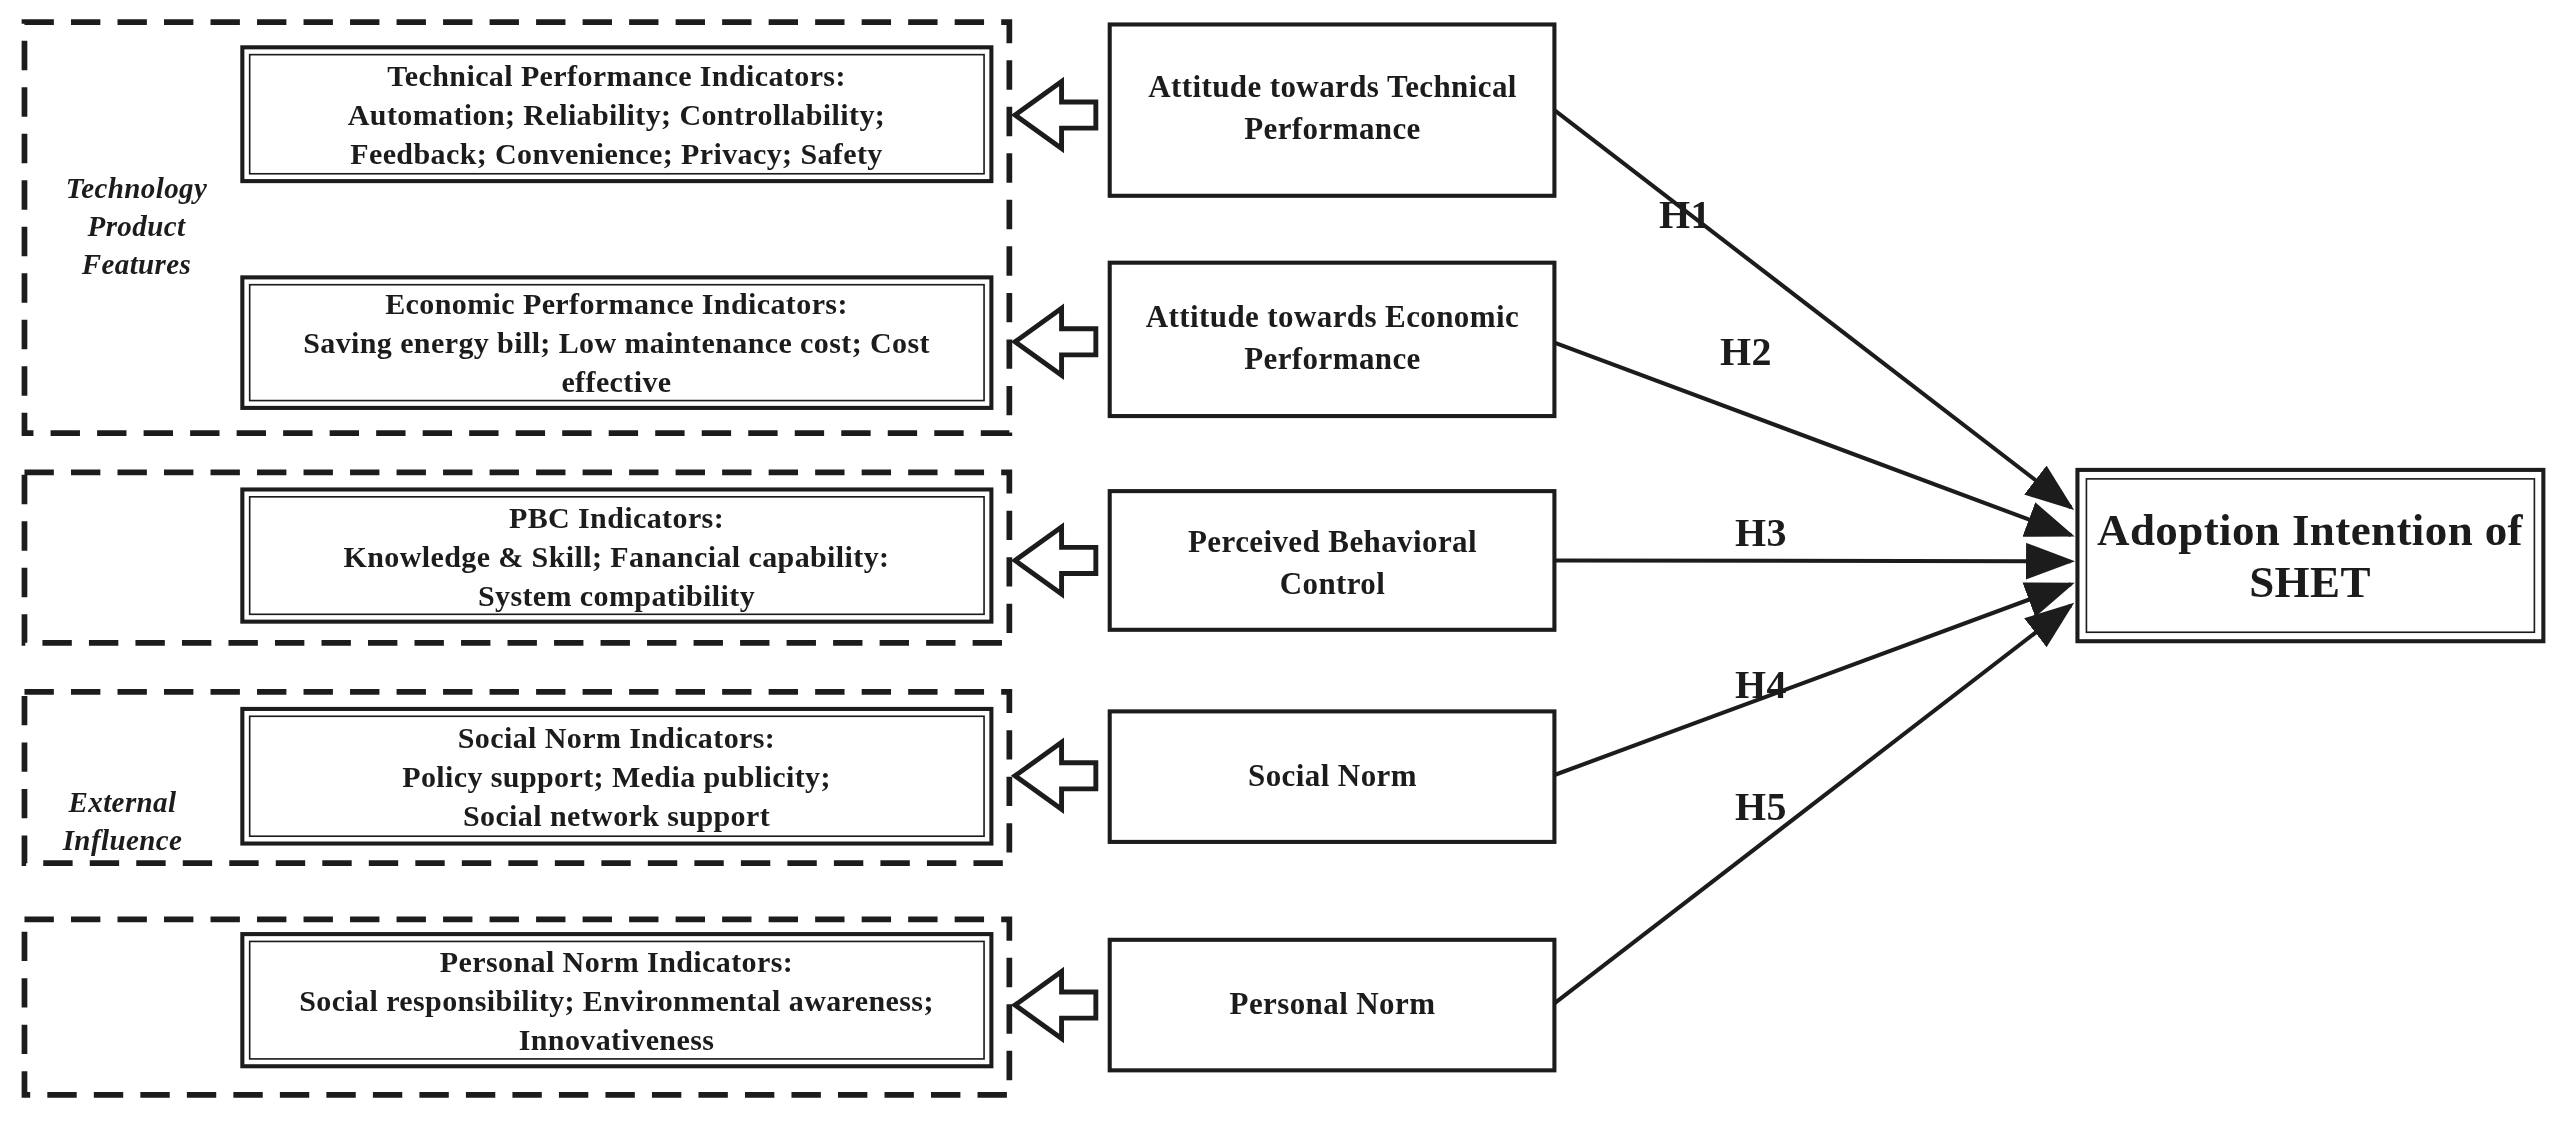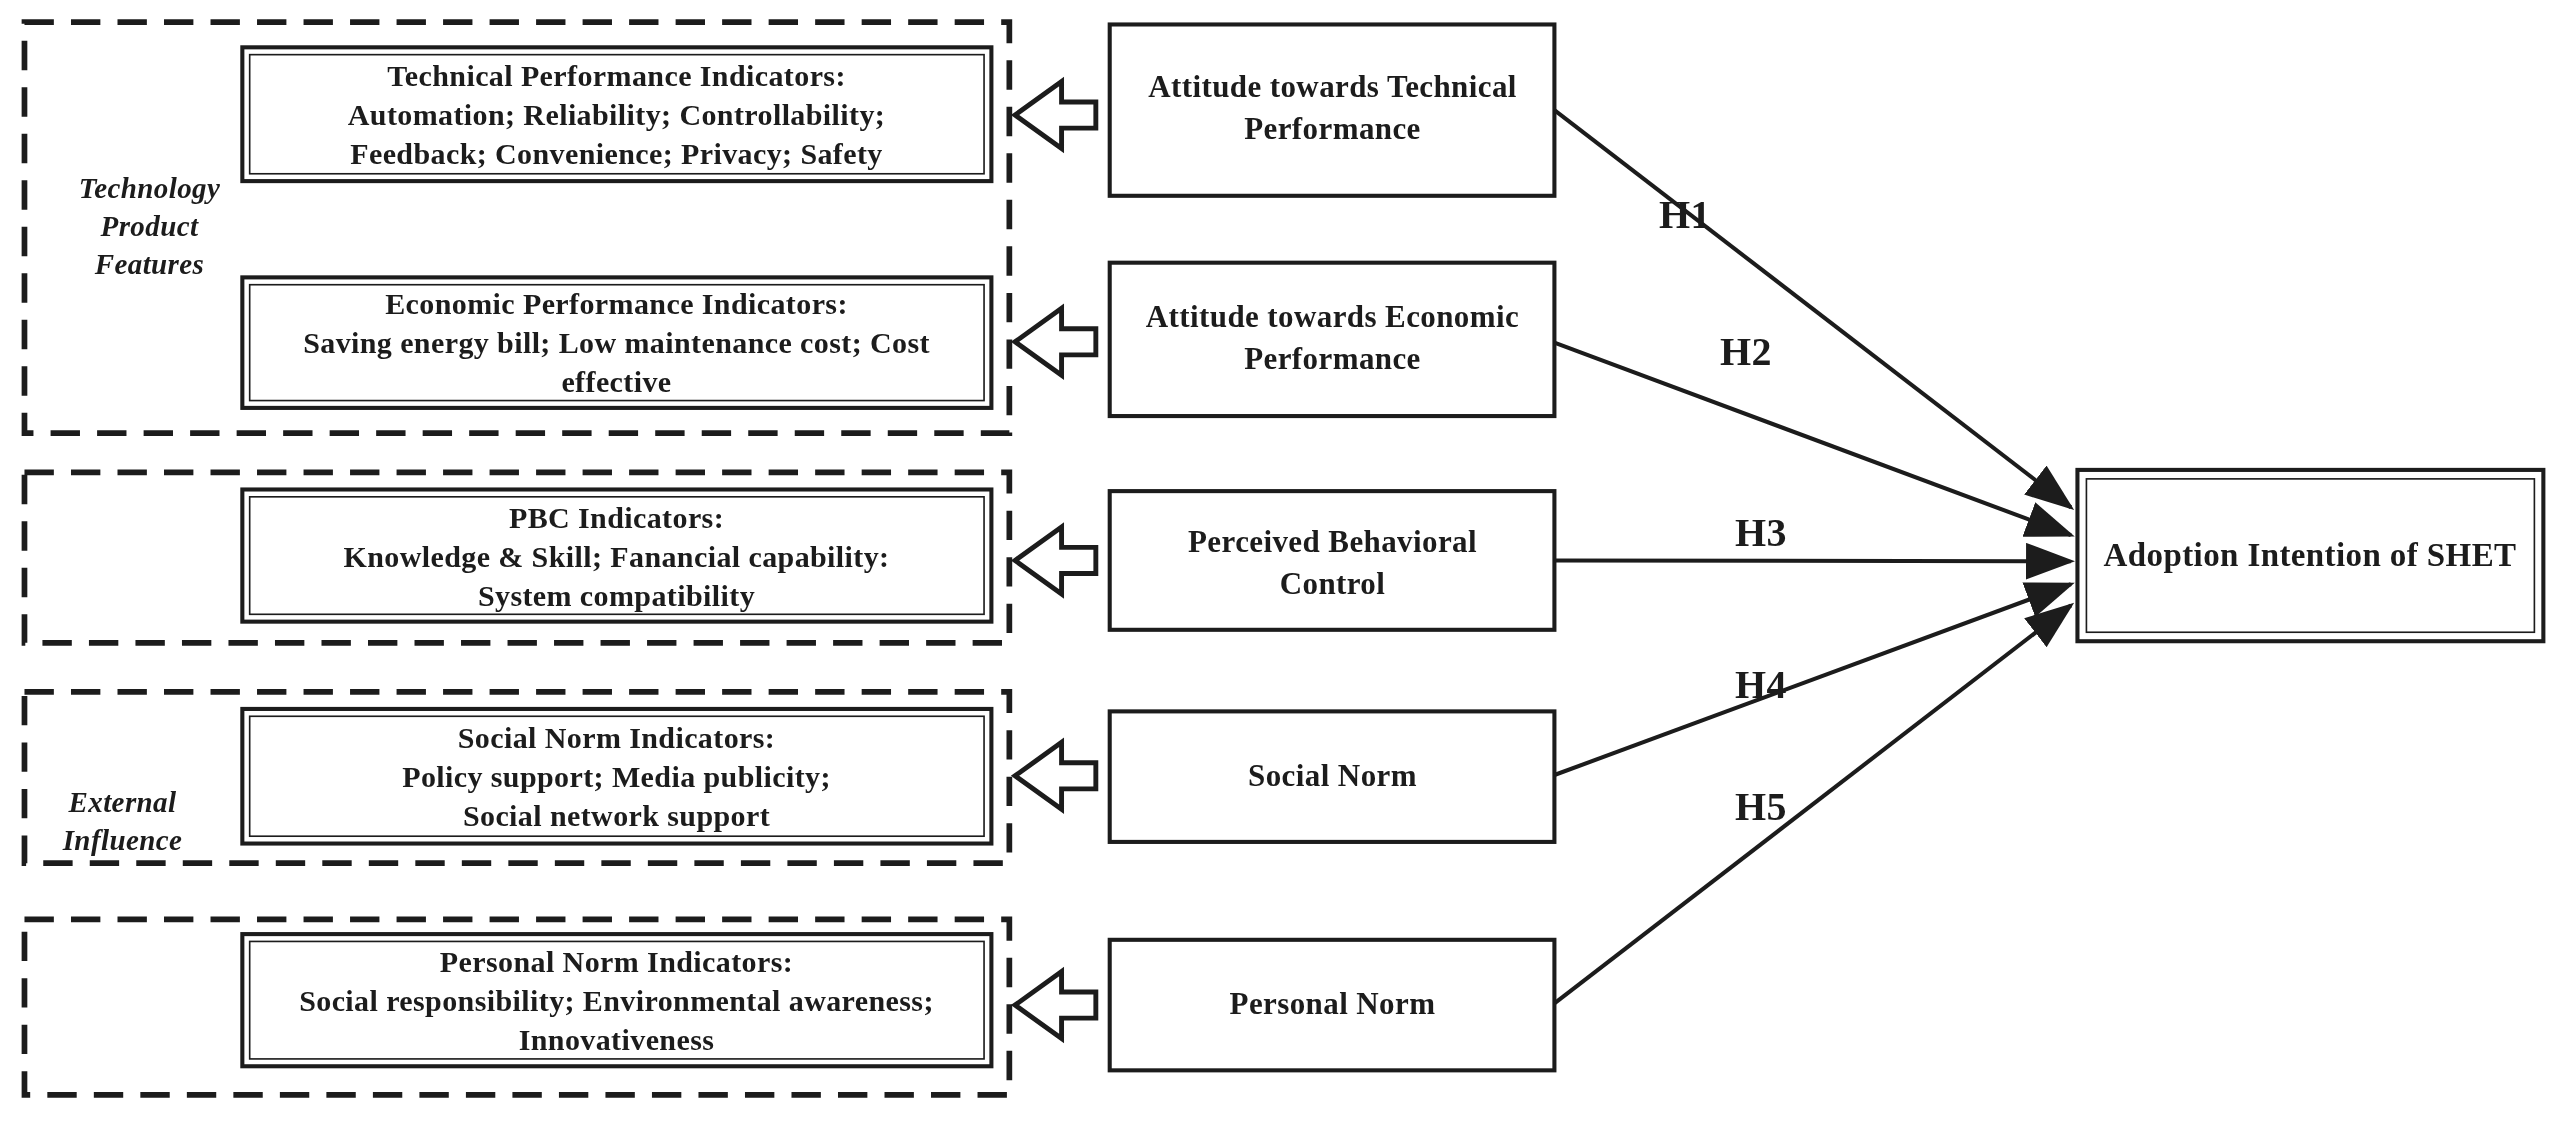--- a/index.html
+++ b/index.html
@@ -71,21 +71,21 @@
     font-size:29px;
     line-height:38px;
     font-style:italic;
     letter-spacing:0.4px;
   }
   .hypo-label{
     font-size:40px;
     letter-spacing:0.4px;
   }
   .outcome-text{
-    font-size:33px;
+    font-size:45px;
     letter-spacing:0.4px;
   }
 </style>
 </head>
 <body>
 
 <div id="canvas">
 
   <svg id="shape-layer" viewBox="0 0 3157 1379" preserveAspectRatio="none">
     <defs>
@@ -125,21 +125,21 @@
     <path class="hollow-arrow" d="M1244,951 L1301,910 L1301,935 L1343,935 L1343,967 L1301,967 L1301,992 Z"></path>
     <path class="hollow-arrow" d="M1244,1232 L1301,1191 L1301,1216 L1343,1216 L1343,1248 L1301,1248 L1301,1273 Z"></path>
 
     <line class="hypo-line" x1="1905" y1="135" x2="2538" y2="622" marker-end="url(#arrowhead)"></line>
     <line class="hypo-line" x1="1905" y1="420" x2="2538" y2="656" marker-end="url(#arrowhead)"></line>
     <line class="hypo-line" x1="1905" y1="687" x2="2538" y2="688" marker-end="url(#arrowhead)"></line>
     <line class="hypo-line" x1="1905" y1="950" x2="2538" y2="716" marker-end="url(#arrowhead)"></line>
     <line class="hypo-line" x1="1905" y1="1230" x2="2538" y2="742" marker-end="url(#arrowhead)"></line>
   </svg>
 
-  <div class="txt group-label" style="left:41px;  top:167px;  width:217px; height:118px;font-style:italic;">Technology
+  <div class="txt group-label" style="left:28px;  top:167px;  width:217px; height:118px;font-style:italic;">Technology
 Product
 Features</div>
   <div class="txt group-label" style="left:14px;  top:738px;  width:217px; height:78px;margin-top:44px;">External
 Influence</div>
 
   <div class="txt indicator-text" style="left:242px; top:47px;   width:749px; height:134px;">Technical Performance Indicators:
 Automation; Reliability; Controllability;
 Feedback; Convenience; Privacy; Safety</div>
   <div class="txt indicator-text" style="left:242px; top:277px;  width:749px; height:131px;">Economic Performance Indicators:
 Saving energy bill; Low maintenance cost; Cost

